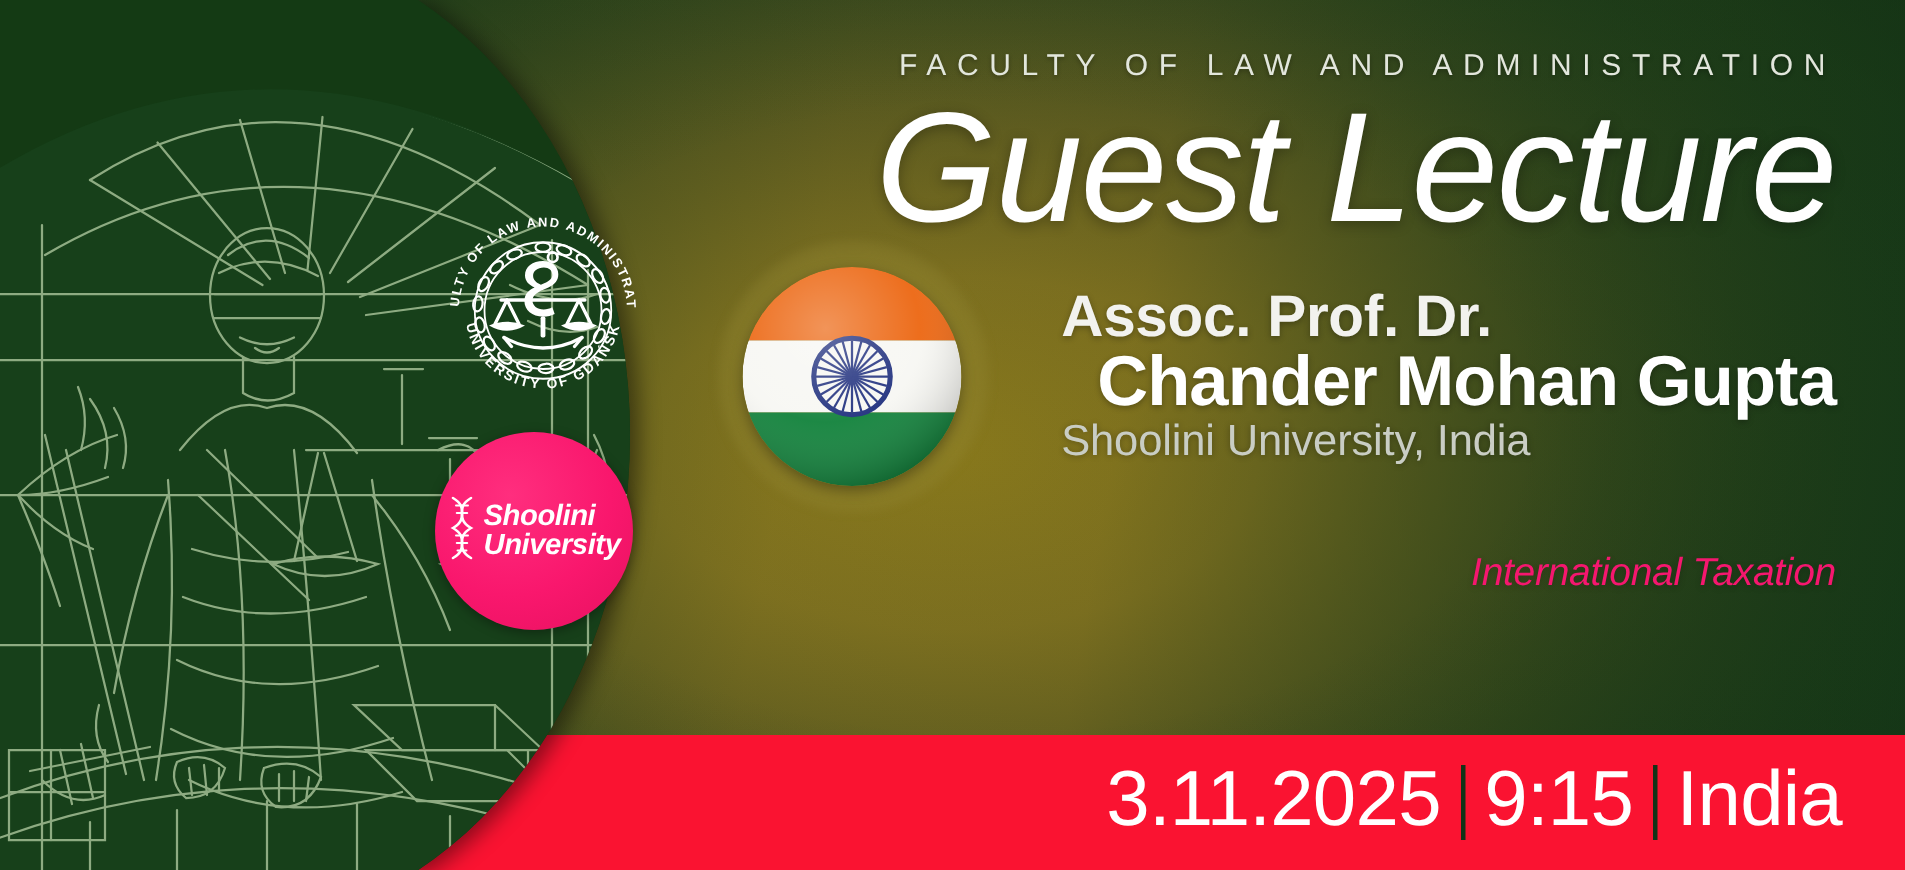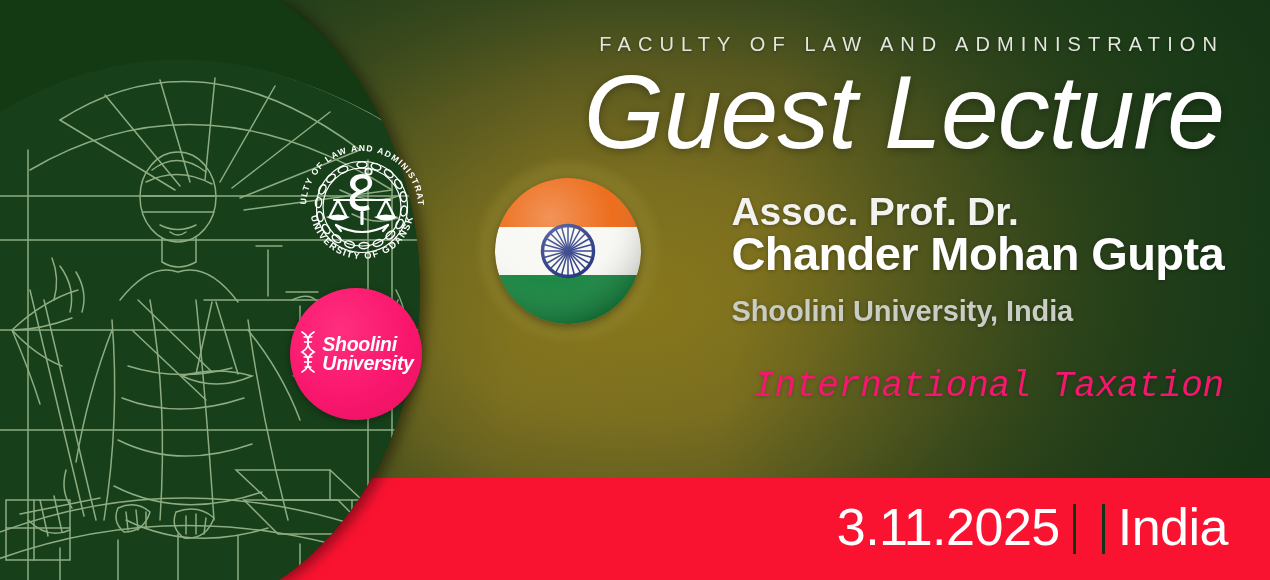--- a/index.html
+++ b/index.html
@@ -40,21 +40,21 @@
     background:
       radial-gradient(ellipse 70% 90% at 52% 48%,
         rgba(0,0,0,0) 40%,
         rgba(18,48,20,0.35) 78%,
         rgba(16,44,18,0.70) 100%);
   }
 
   
   .footer-bar{
     position:absolute; left:0; right:0; bottom:0;
-    height:102px;
+    height:90px;
     background:#fa1331;
   }
   .footer-inner{
     position:absolute; right:42px; top:50%;
     transform:translateY(-50%);
     display:flex; align-items:center;
     gap:0px;
     white-space:nowrap;
   }
   .foot-txt{
@@ -173,53 +173,54 @@
     line-height:1.02;
     letter-spacing:-0.2px;
   }
   .sp-name{
     color:#ffffff;
     font-size:47px;
     font-weight:700;
     line-height:1.05;
     letter-spacing:-0.6px;
     margin-top:-3px;
+    margin-left:24px;
   }
   .sp-affil{
     color:#c9cdc4;
     font-size:29px;
-    font-weight:700;
+    font-weight:400;
     line-height:1.1;
-    margin-top:18px;
+    margin-top:1px;
     letter-spacing:-0.1px;
   }
   .topic{
     position:absolute; right:46px; top:366px;
     color:#f5176f;
-    font-size:36px;
+    font-size:26px;
     font-style:italic;
     font-weight:400;
     letter-spacing:-0.2px;
     text-shadow:0 1px 4px rgba(0,0,0,0.22);
-    font-family:Liberation Mono, monospace;
   }
 </style>
 </head>
 <body>
 
 <div class="stage">
 
   <div class="bg-base"></div>
   <div class="bg-tint"></div>
   <div class="bg-vign"></div>
 
   <div class="footer-bar">
     <div class="footer-inner">
       <span class="foot-txt">3.11.2025</span>
       <span class="foot-sep"></span>
+      <span class="foot-txt">9:15</span>
       <span class="foot-sep"></span>
       <span class="foot-txt">India</span>
     </div>
   </div>
 
   <div class="left-panel">
     <div class="left-panel-shape">
       <div class="left-art">
         <svg viewBox="0 0 420 580" xmlns="http://www.w3.org/2000/svg">
           <defs>

